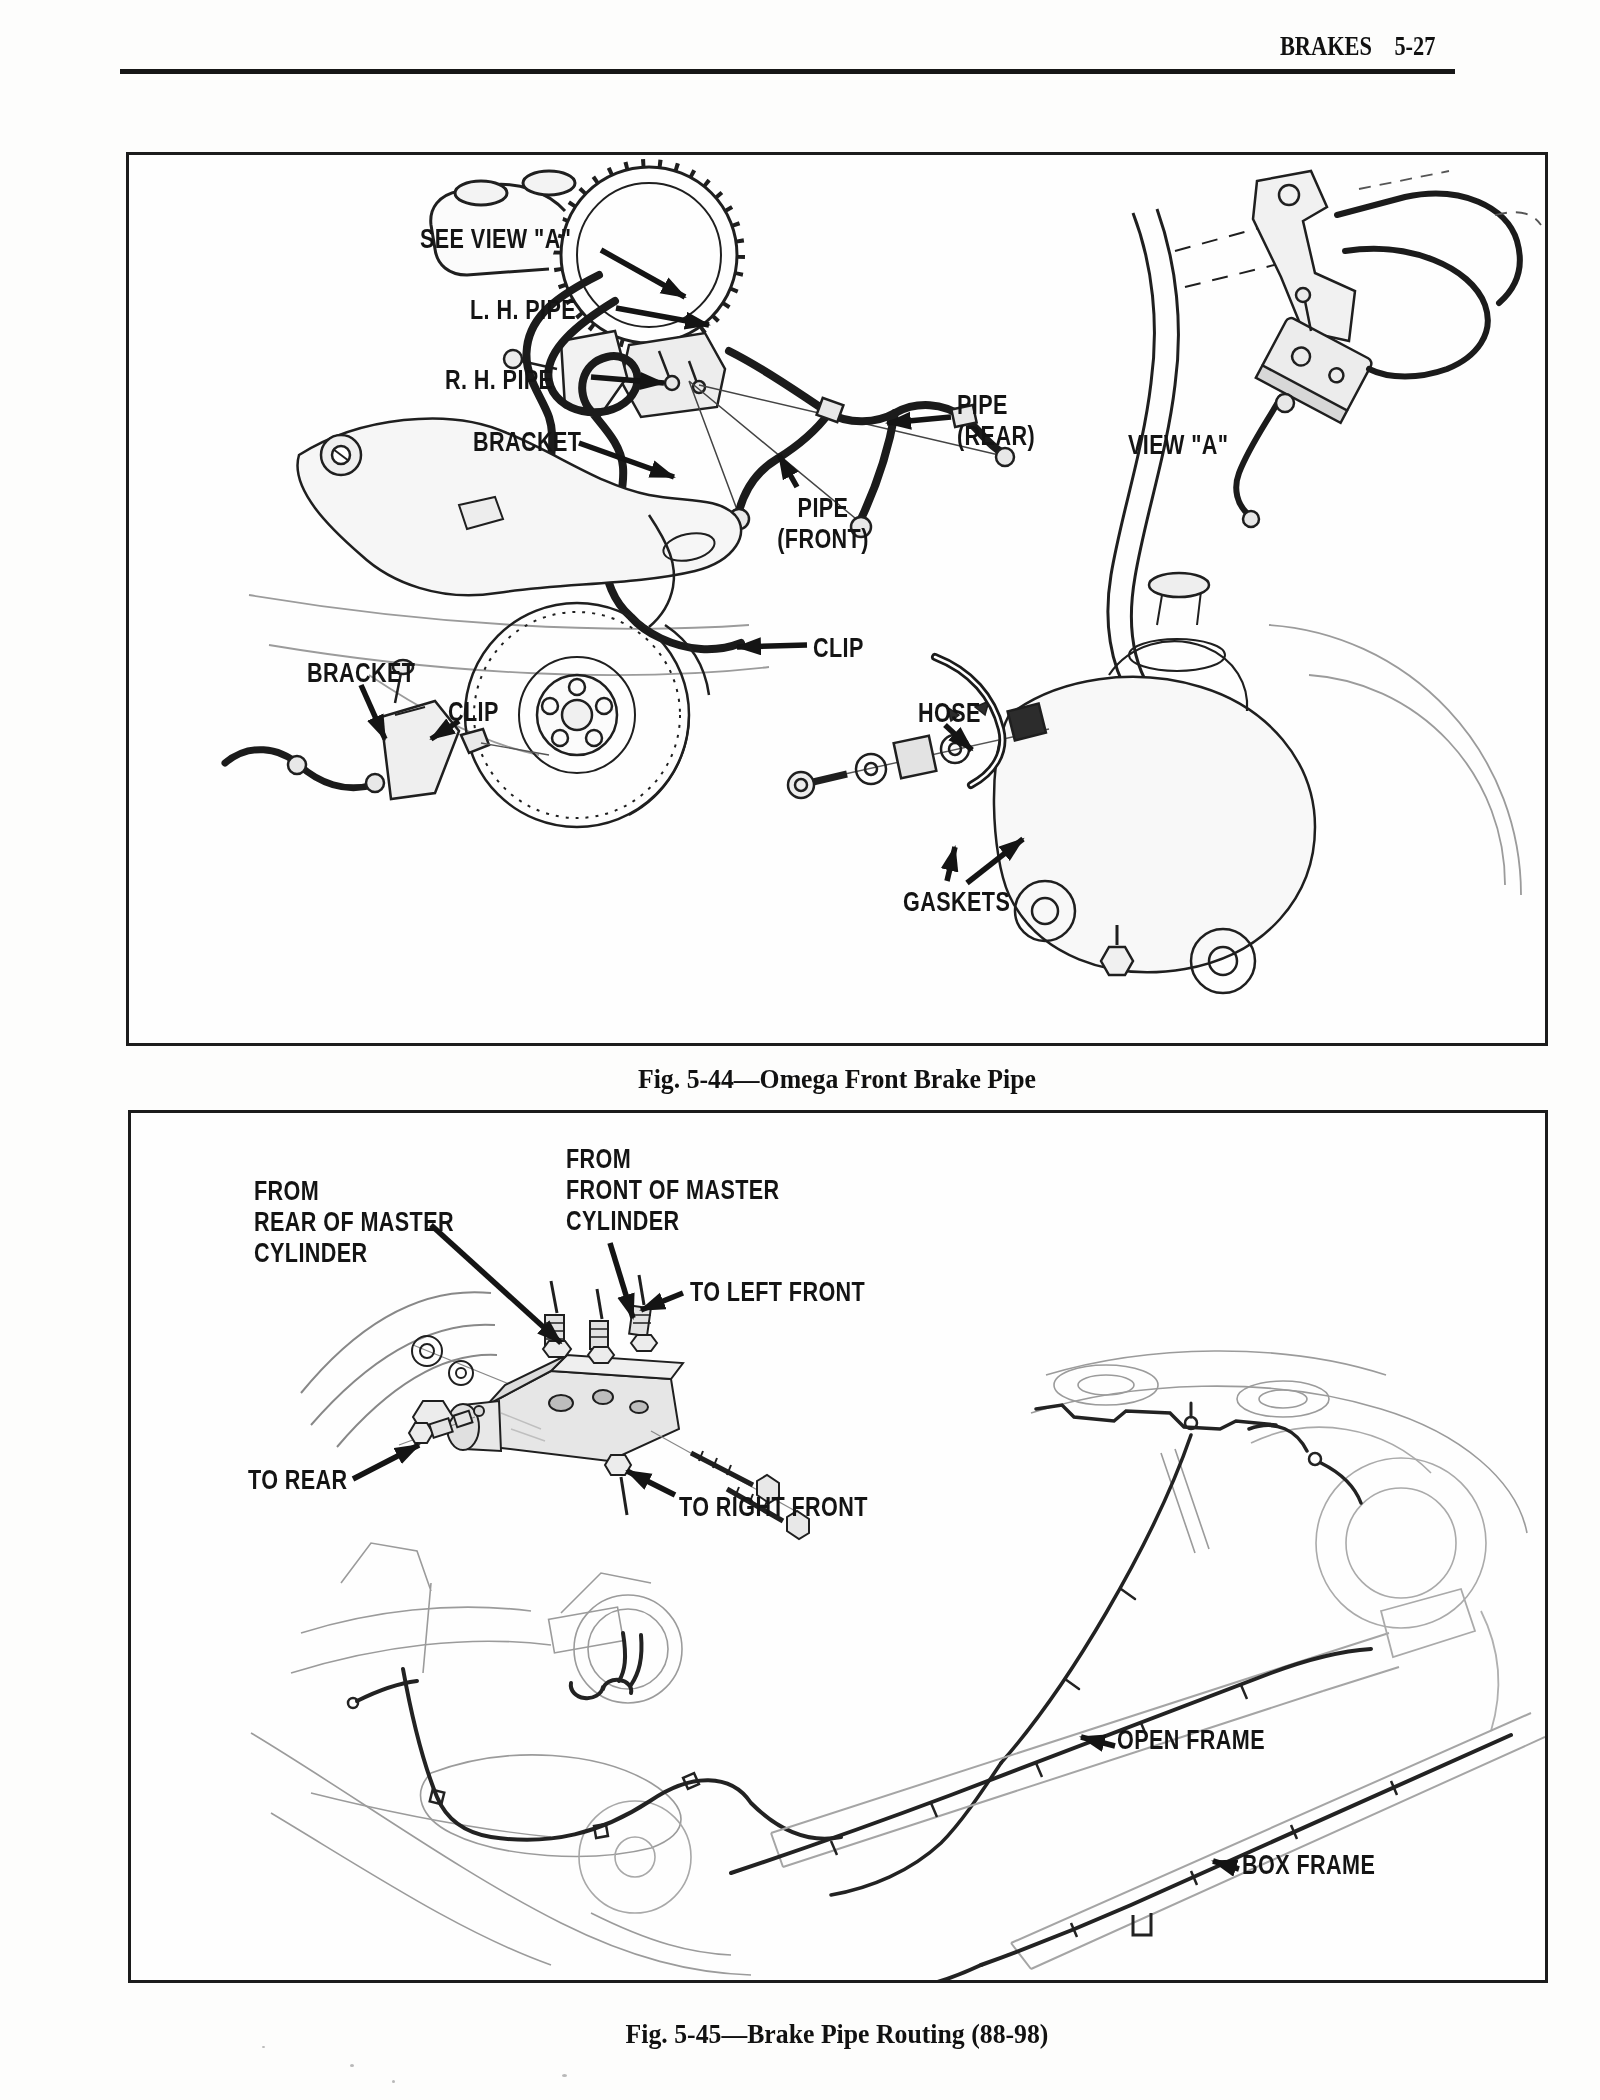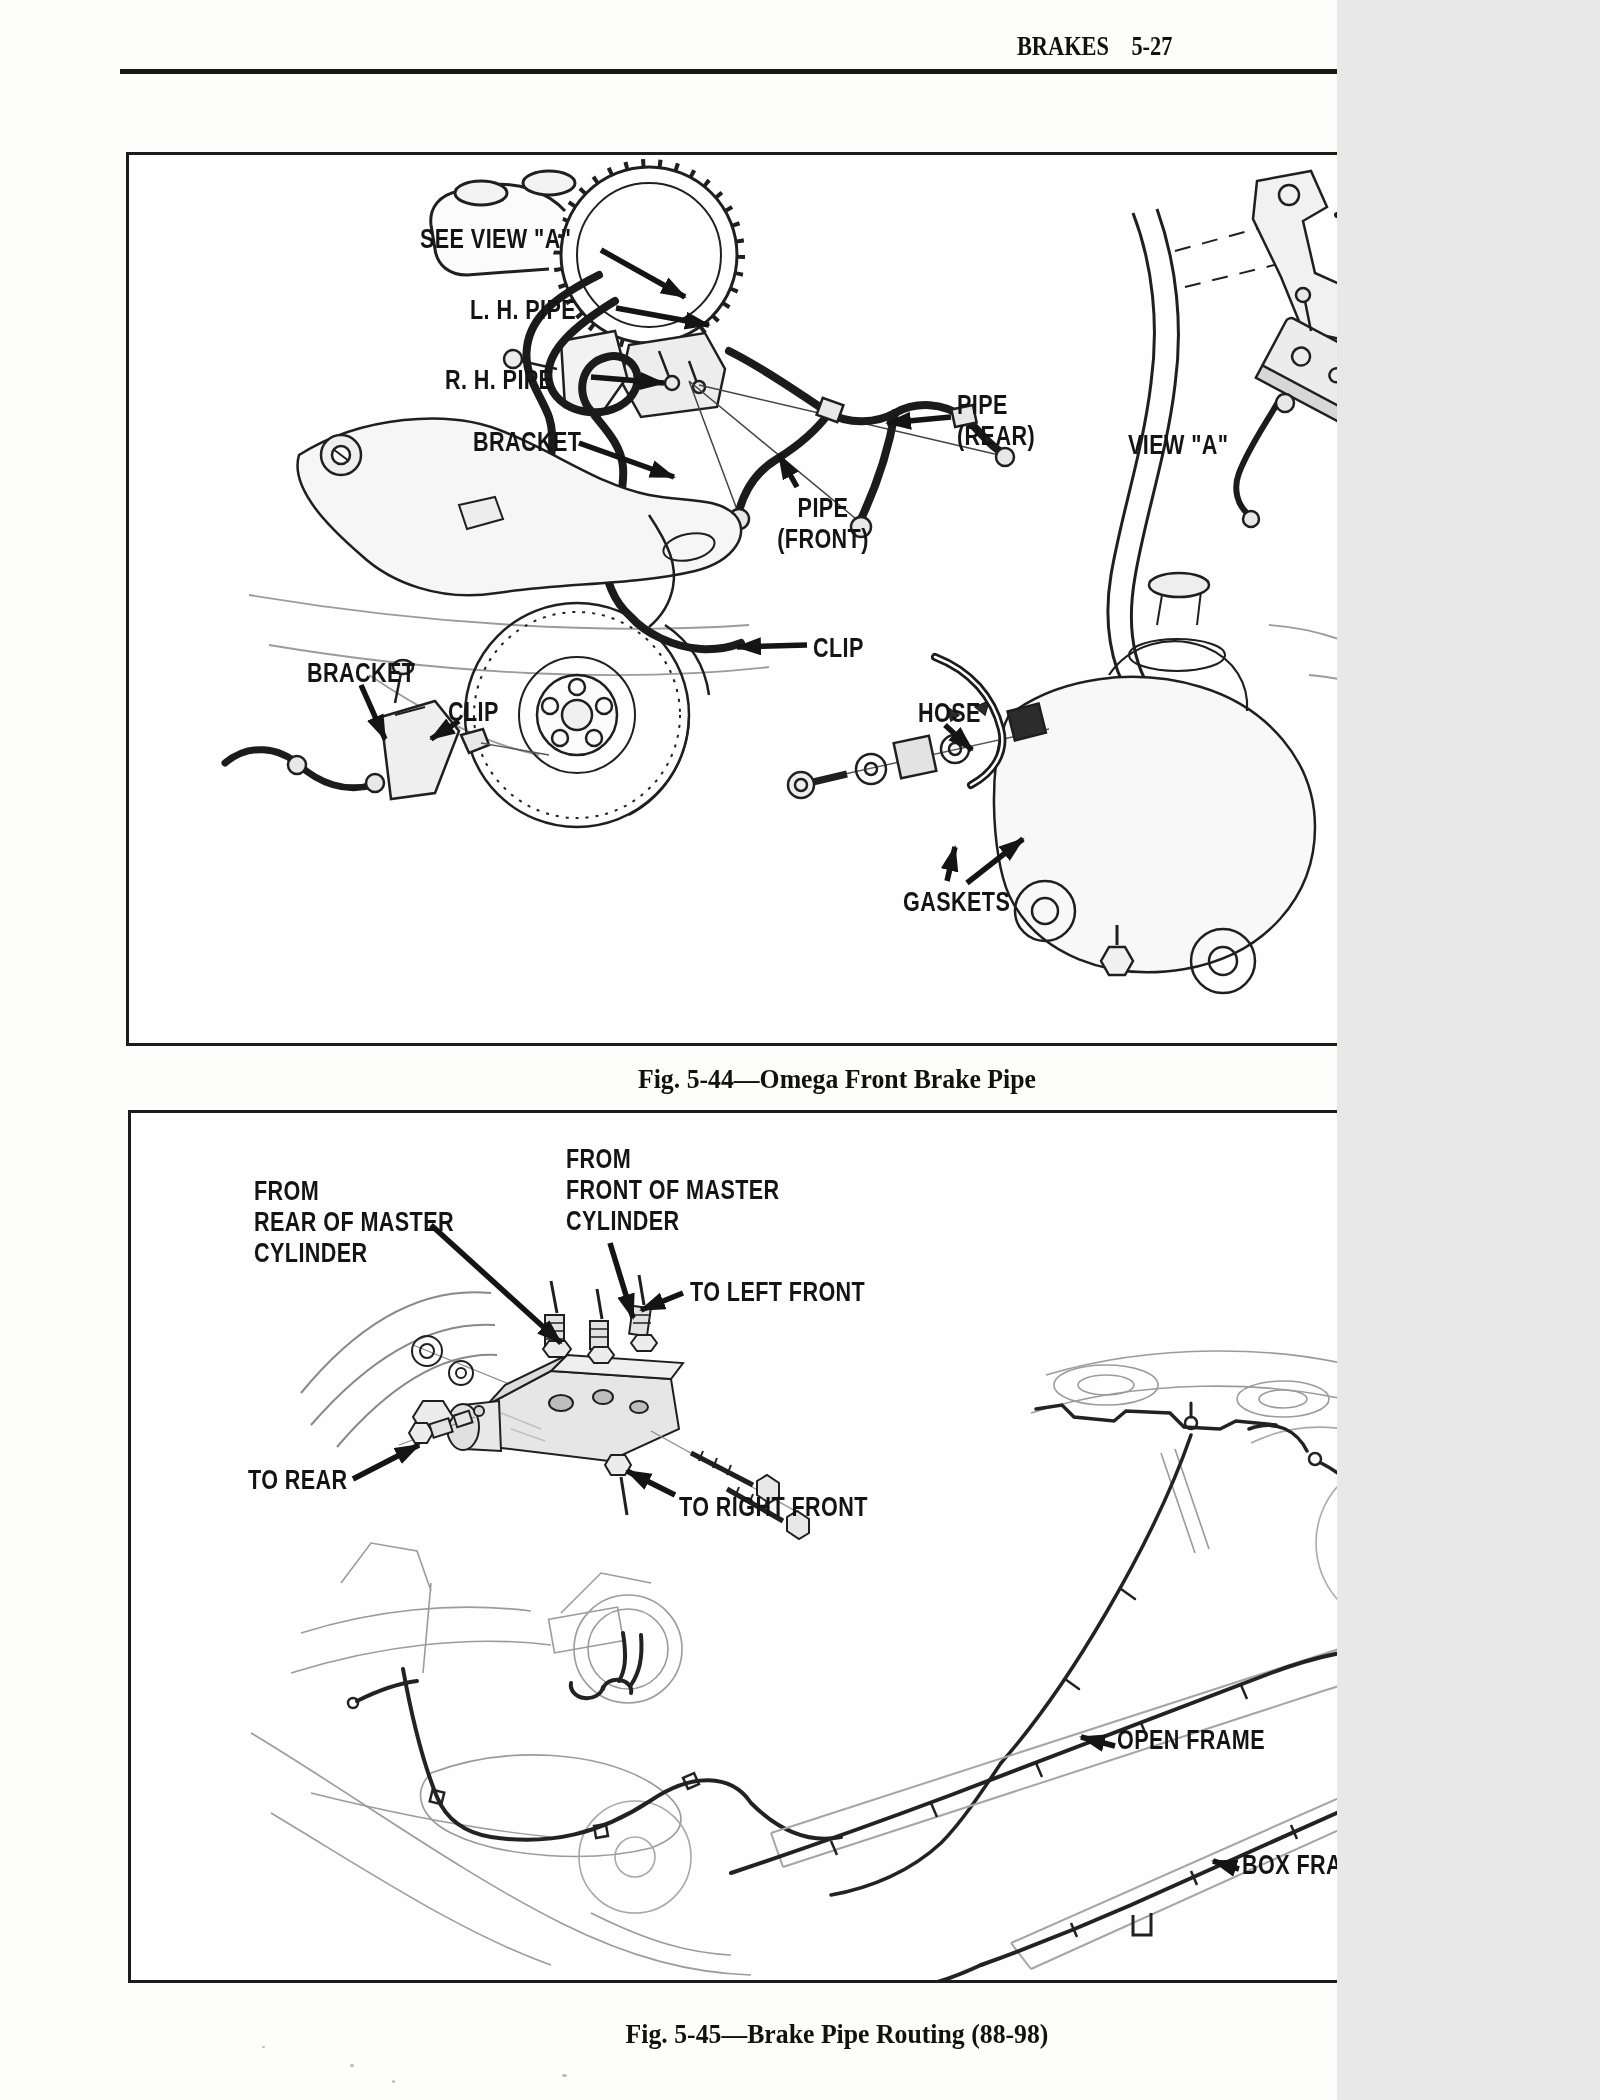--- a/index.html
+++ b/index.html
@@ -1,16 +1,16 @@
 <!DOCTYPE html>
 <html><head>
 <meta charset="utf-8">
 <style>
   html,body{margin:0;padding:0;background:#e8e8e8;}
-  #page{position:relative;width:1337px;height:2100px;background:#fdfdfc;overflow:hidden;
+  #page{position:relative;width:1600px;height:2100px;background:#fdfdfc;overflow:hidden;
         font-family:"Liberation Sans",sans-serif;color:#151515;}
   
   .hdr-title{position:absolute;top:30px;right:165px;font-family:"Liberation Serif",serif;
              font-weight:700;font-size:28px;color:#111;transform:scaleX(.8);transform-origin:right center;
              white-space:nowrap;}
   .hdr-title .pgnum{margin-left:28px;}
   .hdr-rule{position:absolute;left:120px;top:69px;width:1335px;height:5px;background:#171717;}
   
   .figbox{position:absolute;border:3px solid #1c1c1c;background:#fefefe;box-sizing:border-box;}
   #fig1{left:126px;top:152px;width:1422px;height:894px;}

